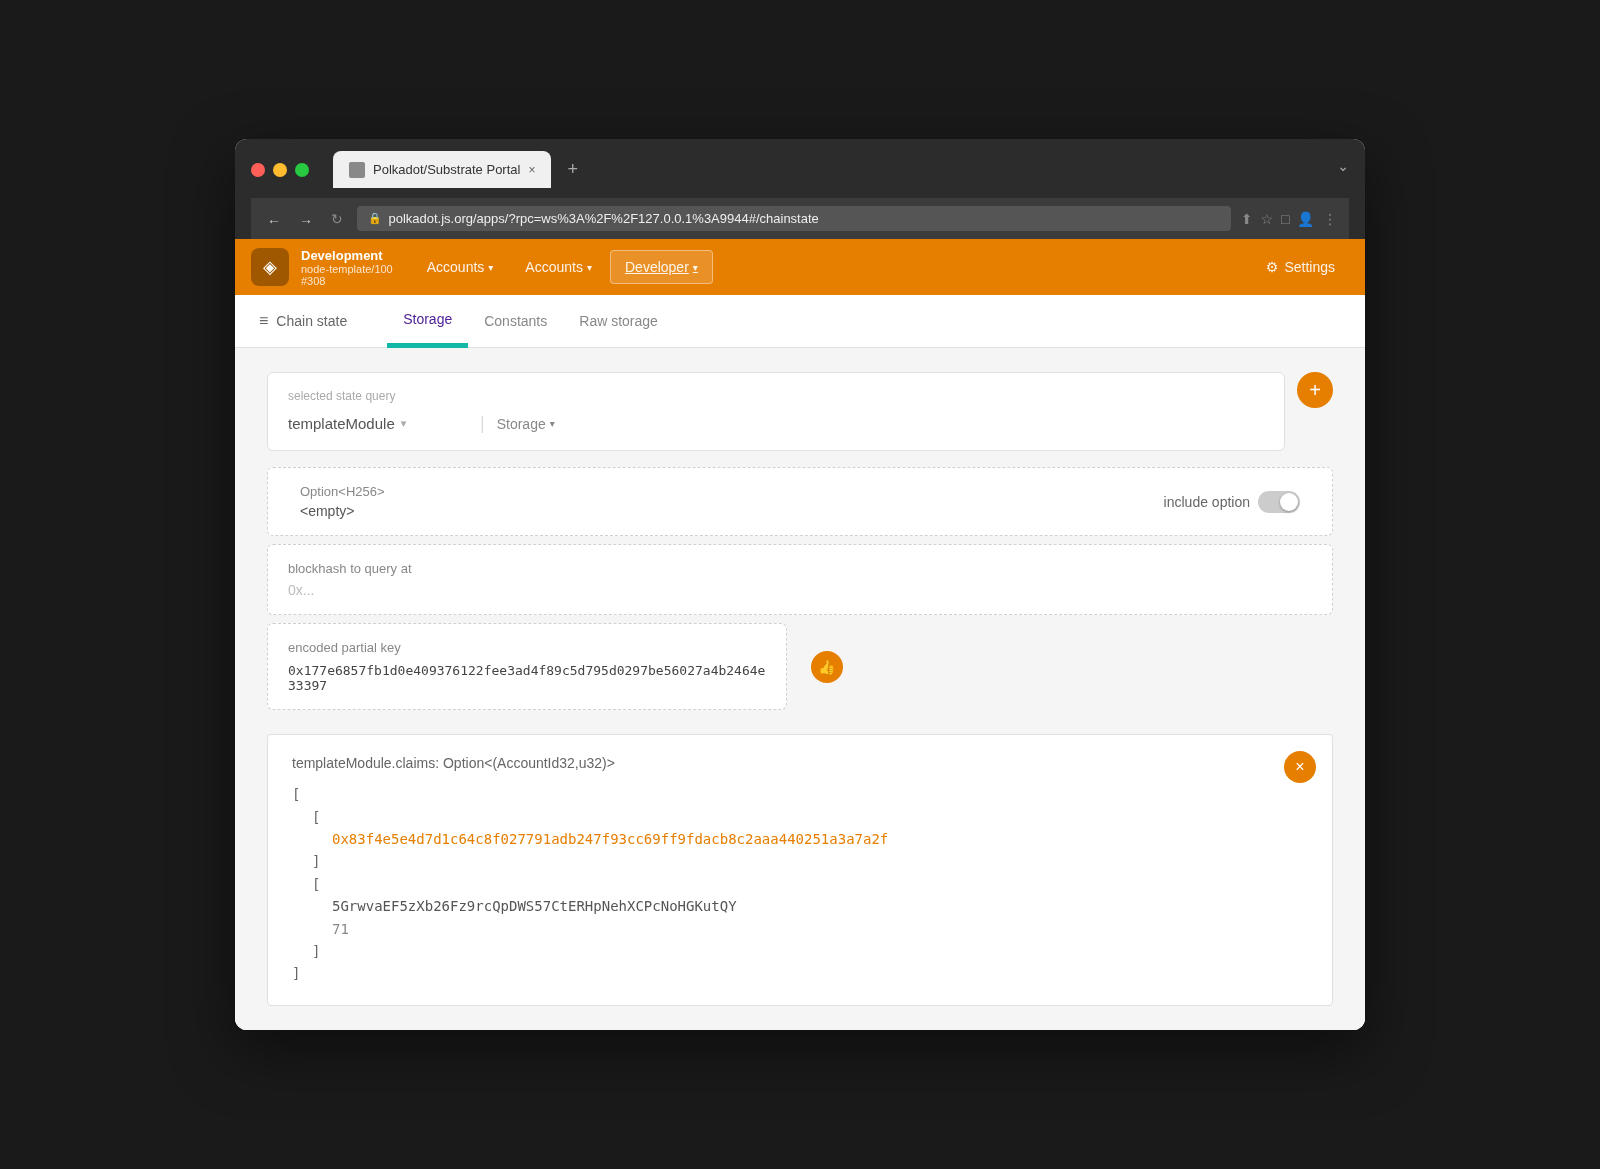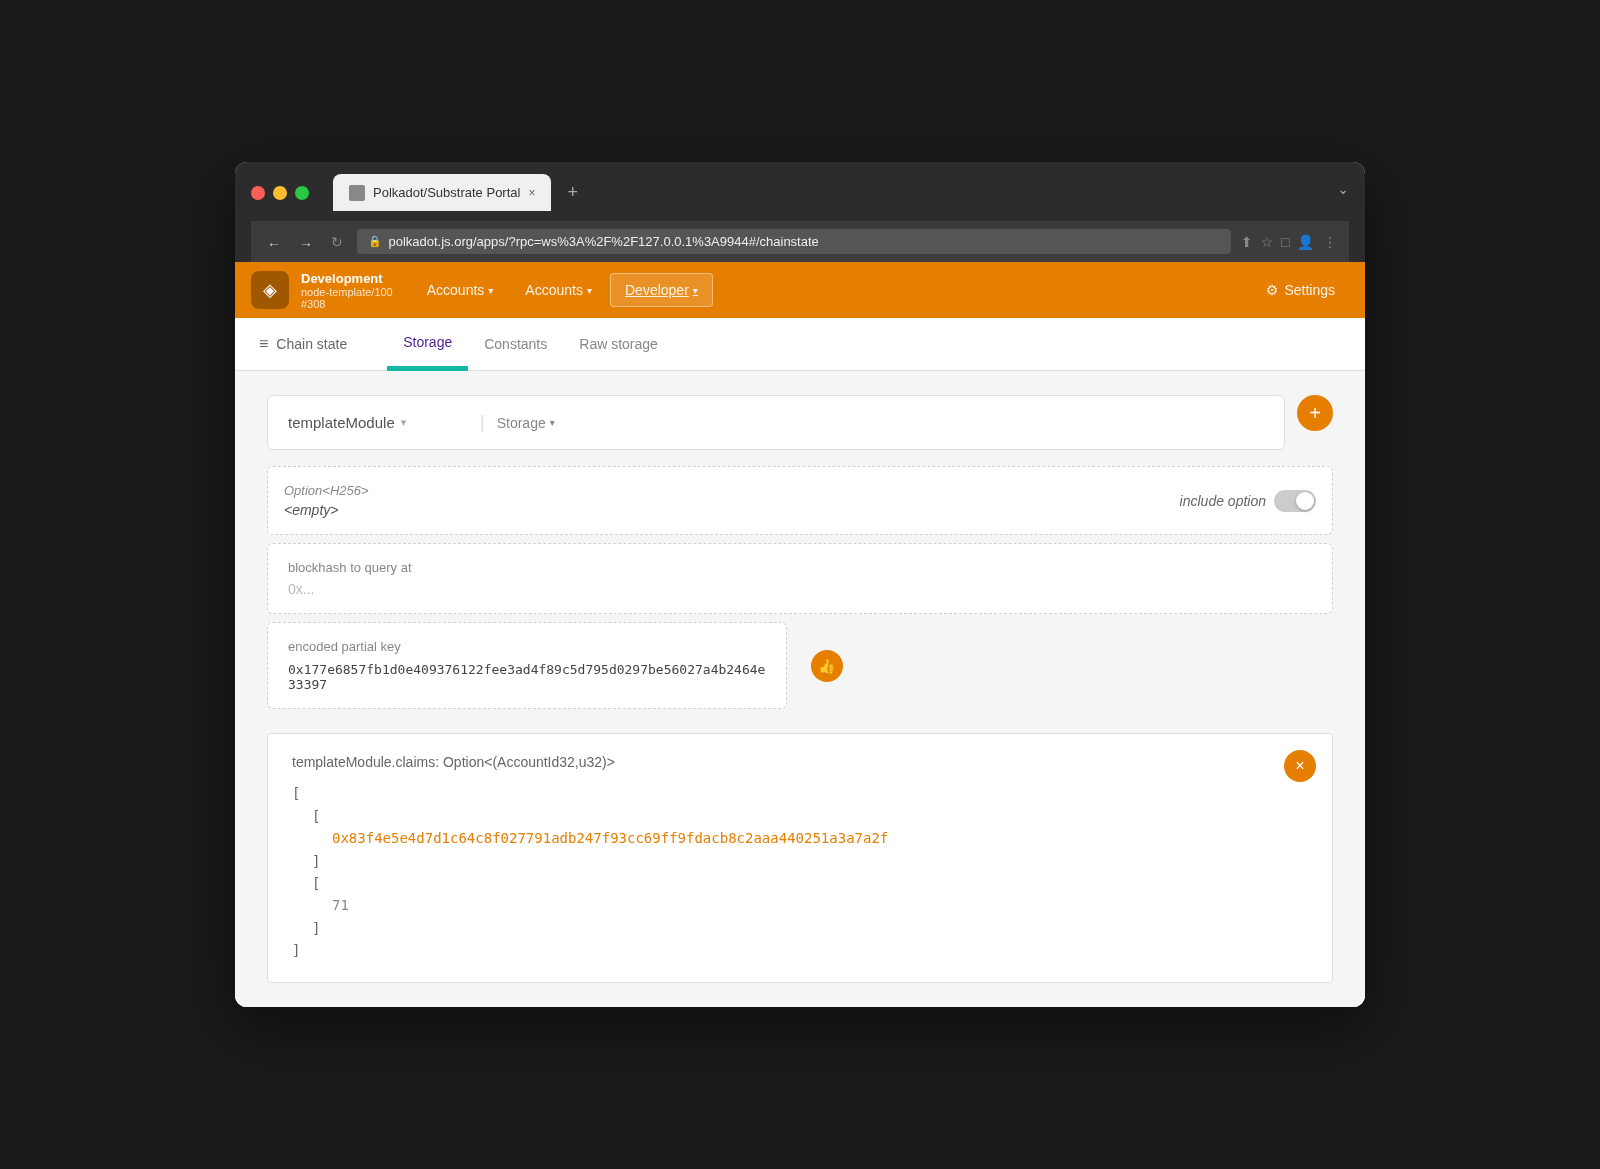--- a/index.html
+++ b/index.html
@@ -293,26 +293,25 @@
       color: white;
       font-size: 20px;
       cursor: pointer;
       flex-shrink: 0;
     }
     
     .option-card {
       background: #fff;
       border-radius: 6px;
       border: 1px dashed #d0d0d0;
-      padding: 16px 16px;
+      padding: 16px 32px;
       margin-bottom: 8px;
       display: flex;
       align-items: center;
       justify-content: space-between;
-      font-style: italic;
     }
     .option-type {
       font-size: 13px;
       color: #888;
       margin-bottom: 4px;
     }
     .option-value {
       font-size: 14px;
       color: #555;
     }
@@ -522,20 +521,21 @@
       </div>
       <div class="sub-tab">
         <span>Raw storage</span>
       </div>
     </div>
 
     <div class="main-content">
 
       <div style="display:flex; align-items:flex-start; gap:12px; margin-bottom:8px;">
         <div class="query-card" style="flex:1;">
+          <div class="query-label">selected state query</div>
           <div class="query-row">
             <div class="module-select">
               <span>templateModule</span>
               <span class="select-chevron">▾</span>
             </div>
             <span class="query-separator">|</span>
             <div class="query-module-tag">
               <span>Storage</span>
               <span class="tag-chevron">▾</span>
             </div>
@@ -575,20 +575,21 @@
       </div>
 
       <div class="results-card">
         <div class="results-header">templateModule.claims: Option&lt;(AccountId32,u32)&gt;</div>
         <div class="results-body">
           <div><span class="bracket">[</span></div>
           <div class="indent-1"><span class="bracket">[</span></div>
           <div class="indent-2"><span class="hex">0x83f4e5e4d7d1c64c8f027791adb247f93cc69ff9fdacb8c2aaa440251a3a7a2f</span></div>
           <div class="indent-1"><span class="bracket">]</span></div>
           <div class="indent-1"><span class="bracket">[</span></div>
+          <div class="indent-2"><span class="addr">5GrwvaEF5zXb26Fz9rcQpDWS57CtERHpNehXCPcNoHGKutQY</span></div>
           <div class="indent-2"><span class="num">71</span></div>
           <div class="indent-1"><span class="bracket">]</span></div>
           <div><span class="bracket">]</span></div>
         </div>
         <div class="close-btn">
           <span>×</span>
         </div>
       </div>
 
     </div>

